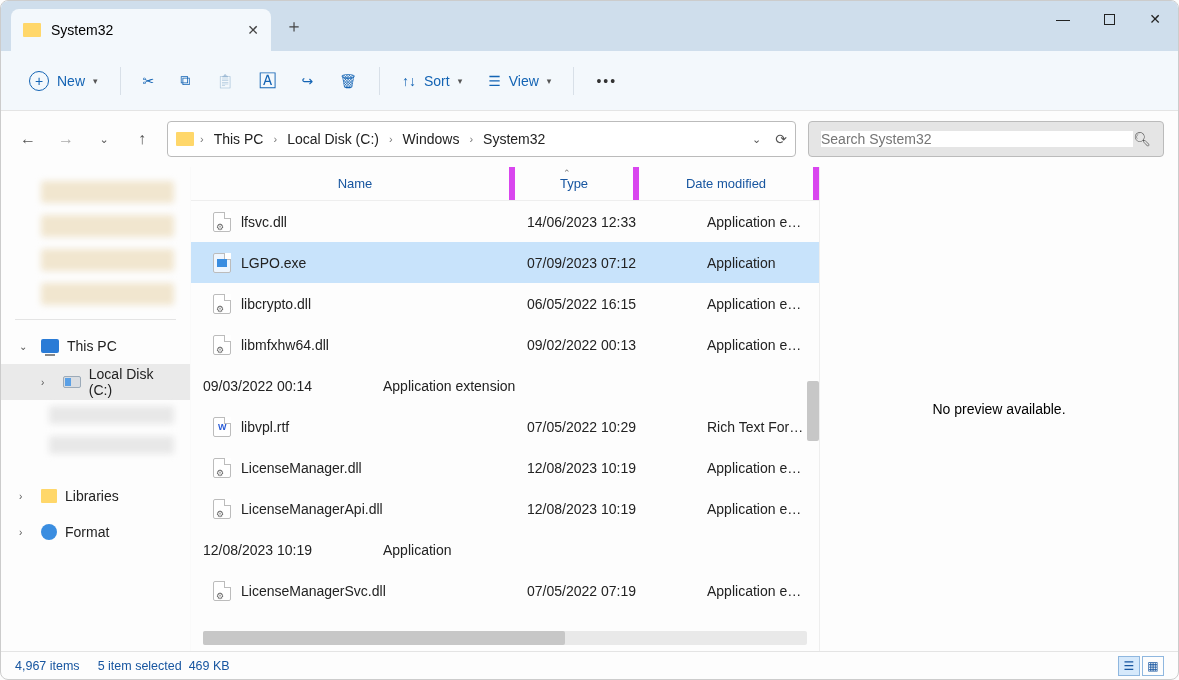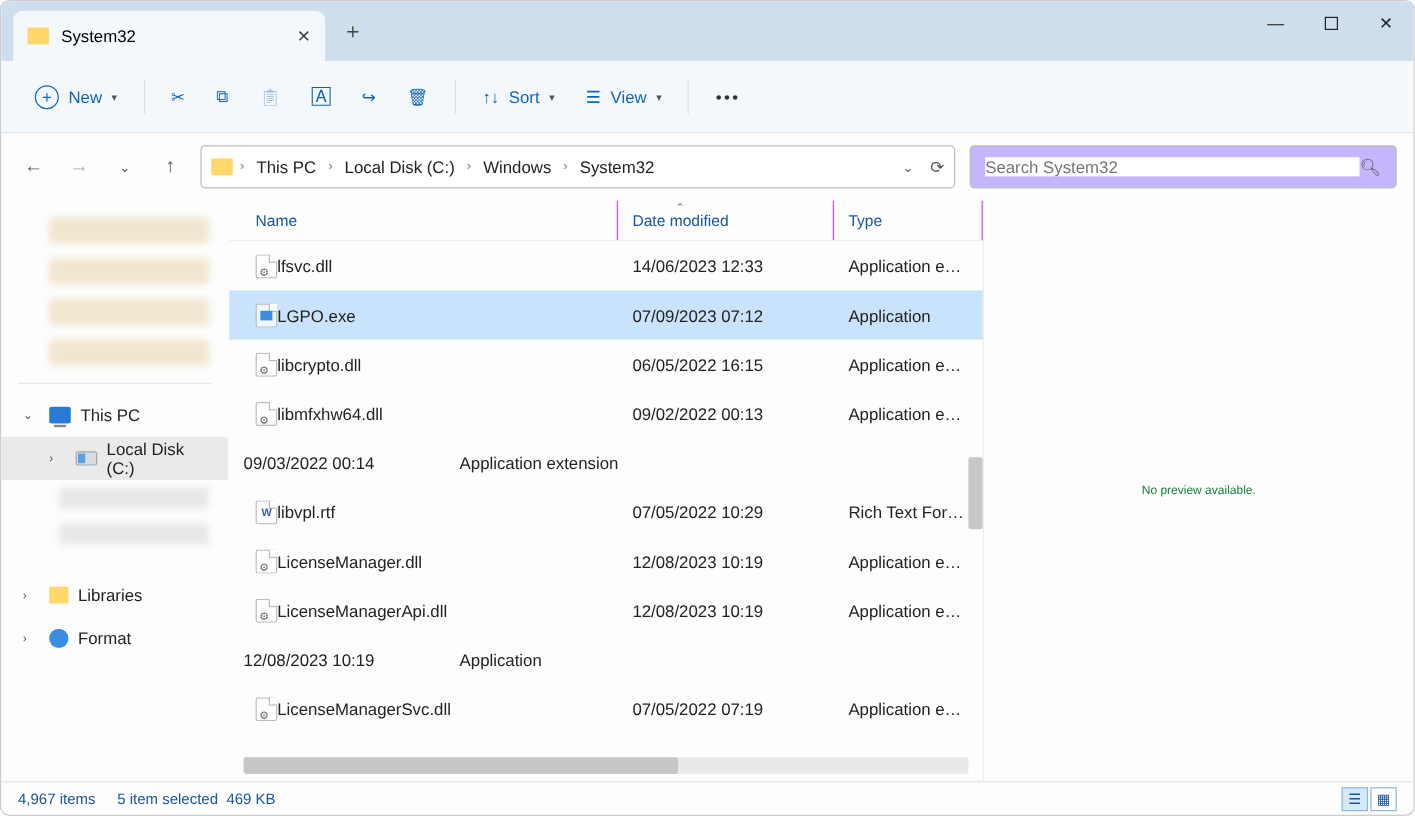--- a/index.html
+++ b/index.html
@@ -21,21 +21,21 @@
   .circle-plus { width: 20px; height: 20px; border: 1.4px solid #1464b4; border-radius: 50%; display:flex; align-items:center; justify-content:center; font-size:14px; line-height:1; }
   
   .navrow { height: 56px; display: flex; align-items: center; padding: 8px 14px; gap: 12px; }
   .nav-arrow { width: 26px; height: 26px; display: flex; align-items: center; justify-content: center; color: #555; font-size: 16px; }
   .nav-arrow.dim { color: #aaa; }
   .addrbar { flex: 1; height: 36px; border: 1px solid #bbb; border-radius: 4px; display: flex; align-items: center; padding: 0 8px; gap: 6px; font-size: 14px; background:#fff; }
   .addrbar .folder-glyph { width: 18px; height: 14px; background: #ffd76a; border-radius:1px; }
   .crumb { padding: 2px 4px; color: #222; }
   .crumb-sep { color: #777; font-size: 11px; }
   .addr-right { margin-left: auto; display:flex; gap:14px; color:#555; align-items:center; }
-  .searchbox { width: 356px; height: 36px; border: 1px solid #bbb; border-radius: 4px; display:flex; align-items:center; padding: 0 12px; background:#c4b5fd; }
+  .searchbox { width: 356px; height: 36px; border: 1px solid #bbb; border-radius: 4px; display:flex; align-items:center; padding: 0 12px; background:#e5e5e5; }
   .searchbox input { border:none; outline:none; flex:1; font-size:14px; color:#222; }
   .searchbox .mag { color:#555; font-size:14px; }
   
   .main { flex:1; display:flex; overflow:hidden; }
   .sidebar { width: 190px; border-right: 1px solid #fafafa; padding: 8px 0; font-size:14px; display:flex; flex-direction:column;}
   .side-item { height: 36px; display:flex; align-items:center; padding: 0 10px 0 18px; gap:8px; color:#222;}
   .side-item .exp { width:14px; font-size:10px; color:#555; }
   .side-item.sel { background:#eaeaea; }
   .side-item.indent { padding-left: 40px; }
   .side-hr { height:1px; background:#e4e4e4; margin: 8px 14px; }
@@ -43,44 +43,44 @@
   .blur-item2 { height:18px; margin:6px 16px 6px 48px; border-radius:3px; background:#e8e8e8; filter: blur(3px); }
   .icon-pc { width:18px; height:14px; background:#2a7bd6; border-radius:2px; position:relative; }
   .icon-pc::after{ content:""; position:absolute; bottom:-3px; left:4px; width:10px; height:2px; background:#888;}
   .icon-disk { width:18px; height:12px; background:#d9dde2; border:1px solid #9caab8; border-radius:2px; position:relative;}
   .icon-disk::before{content:"";position:absolute;left:1px;top:1px;width:6px;height:8px;background:#5aa0e6;}
   .icon-lib { width:16px; height:14px; background:#ffd76a; border-radius:1px; }
   .icon-net { width:16px; height:16px; border-radius:50%; background:#3a8de0; position:relative;}
   
   .filepane { flex:1; display:flex; flex-direction:column; border-right:1px solid #eee; min-width:0; }
   .cols { height:34px; display:flex; align-items:center; font-size:13px; color:#1856a0; border-bottom:1px solid #eee; position:relative;}
-  .col { padding: 0 12px; border-right:1px solid #d946ef; height:100%; display:flex; align-items:center;}
+  .col { padding: 0 12px; border-right:6px solid #d946ef; height:100%; display:flex; align-items:center;justify-content:center;}
   .col.name { width:324px; padding-left:22px;}
   .col.date { width:180px; }
   .col.type { flex:1; }
   .sort-ind { position:absolute; left:372px; top:1px; font-size:9px; color:#777;}
   .rows { flex:1; overflow:hidden; position:relative;}
   .row { height:41px; display:flex; align-items:center; font-size:14px; color:#222; }
   .row.sel { background:#c8e3fb; }
   .cell { padding: 0 12px; overflow:hidden; white-space:nowrap; text-overflow:ellipsis;}
-  .cell.name { width:324px; display:flex; align-items:center; gap:0; padding-left:22px;}
+  .cell.name { width:324px; display:flex; align-items:center; gap:10px; padding-left:22px;}
   .cell.date { width:180px; }
   .cell.type { flex:1; }
   .ficon { width:18px; height:20px; border:1px solid #bcbcbc; border-radius:2px; background:#fff; position:relative; flex-shrink:0;}
   .ficon::before{content:"";position:absolute;right:-1px;top:-1px;width:6px;height:6px;background:#fff;border-left:1px solid #bcbcbc;border-bottom:1px solid #bcbcbc;}
   .ficon.gear::after{content:"⚙";position:absolute;font-size:9px;left:2px;bottom:-1px;color:#666;}
   .ficon.exe{ background:#eef6ff;}
   .ficon.exe::after{content:"";position:absolute;left:3px;top:5px;width:10px;height:8px;background:#3a8de0;}
   .ficon.rtf::after{content:"W";position:absolute;font-size:9px;left:4px;top:4px;color:#2a5bd6;font-weight:bold;}
   .ficon.shell{background:linear-gradient(#fff4c0,#ffd860);}
   .vscroll{position:absolute;right:0;top:180px;width:12px;height:60px;background:#c7c7c7;border-radius:2px;}
   .hscroll{height:14px;margin:4px 12px 6px 12px;background:#e9e9e9;border-radius:2px;position:relative;}
   .hscroll::before{content:"";position:absolute;left:0;top:0;height:100%;width:60%;background:#c7c7c7;border-radius:2px;}
   
-  .preview { width:358px; display:flex; align-items:center; justify-content:center; color:#15803d; font-size:10px; }
+  .preview { width:358px; display:flex; align-items:center; justify-content:center; color:#000000; font-size:14px; }
   
   .status { height:28px; border-top:1px solid #e4e4e4; display:flex; align-items:center; padding: 0 14px; font-size:12.5px; color:#1856a0; gap:18px;}
   .status .spacer{flex:1;}
   .view-toggle{display:flex;gap:2px;}
   .vt{width:22px;height:20px;border:1px solid #8fb7df;display:flex;align-items:center;justify-content:center;font-size:12px;}
   .vt.active{background:#d6e9fb;}
 </style>
 </head>
 <body>
 
@@ -199,25 +199,25 @@
       <span>Format</span>
     </div>
   </div>
 
   <div class="filepane">
     <div class="cols">
       <span class="sort-ind">⌃</span>
       <div class="col name">
           <span>Name</span>
         </div>
+      <div class="col type">
+          <span>Type</span>
+        </div>
       <div class="col date">
           <span>Date modified</span>
-        </div>
-      <div class="col type">
-          <span>Type</span>
         </div>
     </div>
     <div class="rows" id="rows">
       <div class="vscroll"></div>
     <div class="row">
           <div class="cell name">
             <span class="ficon gear"></span>
             <span>lfsvc.dll</span>
           </div>
           <div class="cell date">14/06/2023 12:33</div>

